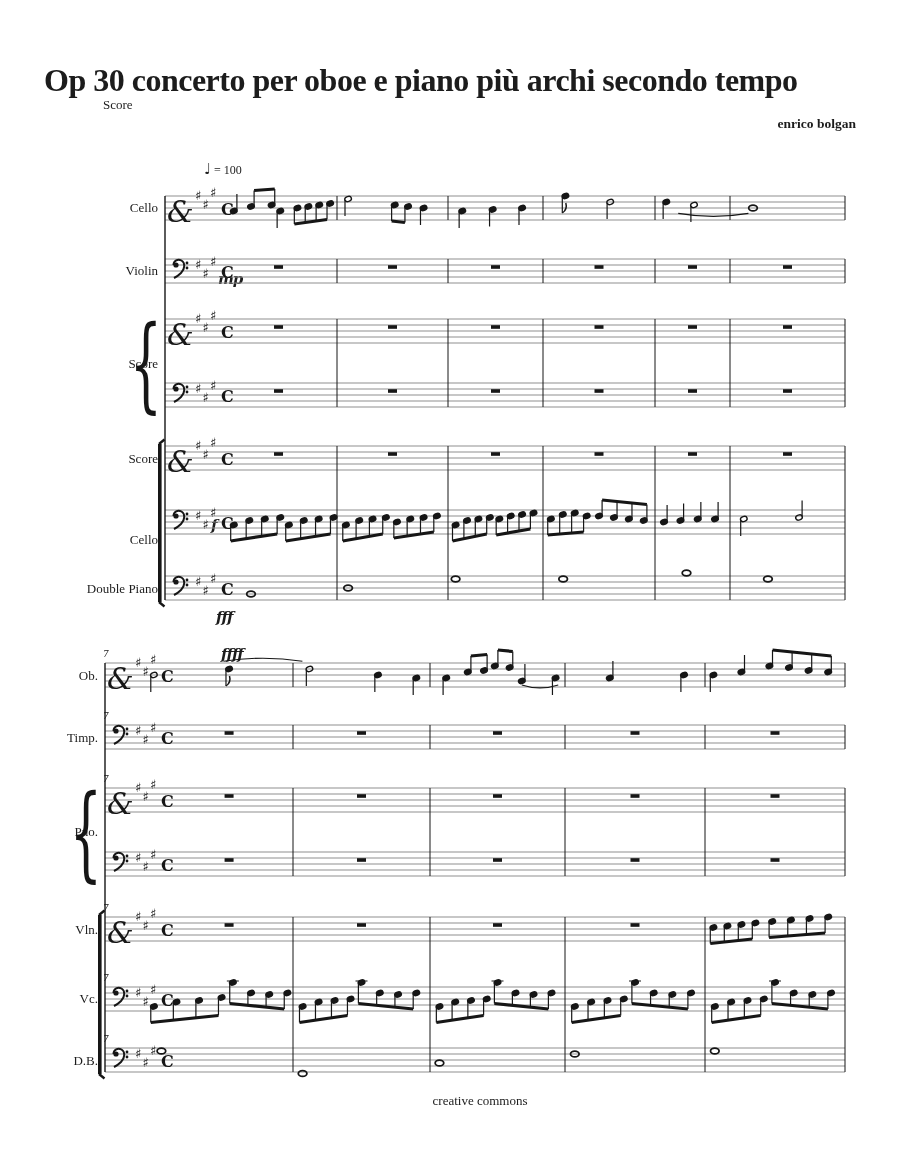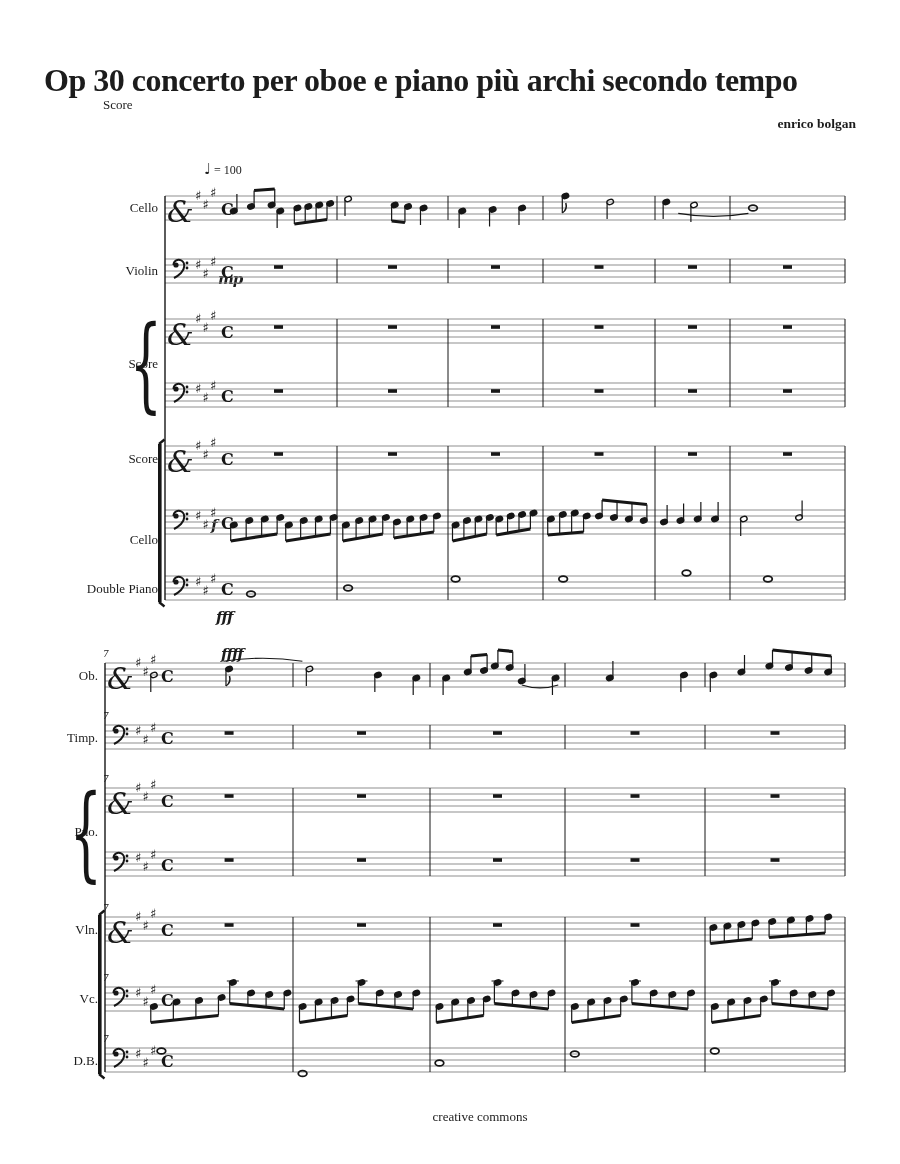--- a/index.html
+++ b/index.html
@@ -5,21 +5,21 @@
   html,body{margin:0;padding:0;}
   body{
     width:900px;height:1164px;position:relative;background:#ffffff;
     overflow:hidden;color:#1c1c1c;
     font-family:"Liberation Serif","DejaVu Serif",serif;
   }
   .abs{position:absolute;}
   #title{left:44px;top:62px;font-size:32px;font-weight:bold;white-space:nowrap;letter-spacing:-0.5px;}
   #subtitle{left:103px;top:97px;font-size:13px;}
   #composer{right:44px;top:116px;font-size:13.5px;font-weight:bold;}
-  #footer{left:380px;top:1093px;width:200px;text-align:center;font-size:13px;margin-top:16px;}
+  #footer{left:380px;top:1093px;width:200px;text-align:center;font-size:13px;}
   #tempo{left:204px;top:160px;font-size:12px;white-space:nowrap;}
   #tempo .notesym{font-family:"DejaVu Sans",sans-serif;font-size:15px;}
   .stafflabel{font-size:13px;line-height:15px;text-align:right;width:130px;white-space:nowrap;}
   .sys1lab{right:742px;}
   .sys2lab{right:802px;}
   .dyn{font-style:italic;font-weight:bold;font-size:15px;letter-spacing:-1px;font-family:"DejaVu Serif",serif;margin-top:40px;}
   svg{position:absolute;left:0;top:0;}
 </style>
 </head>
 <body>

